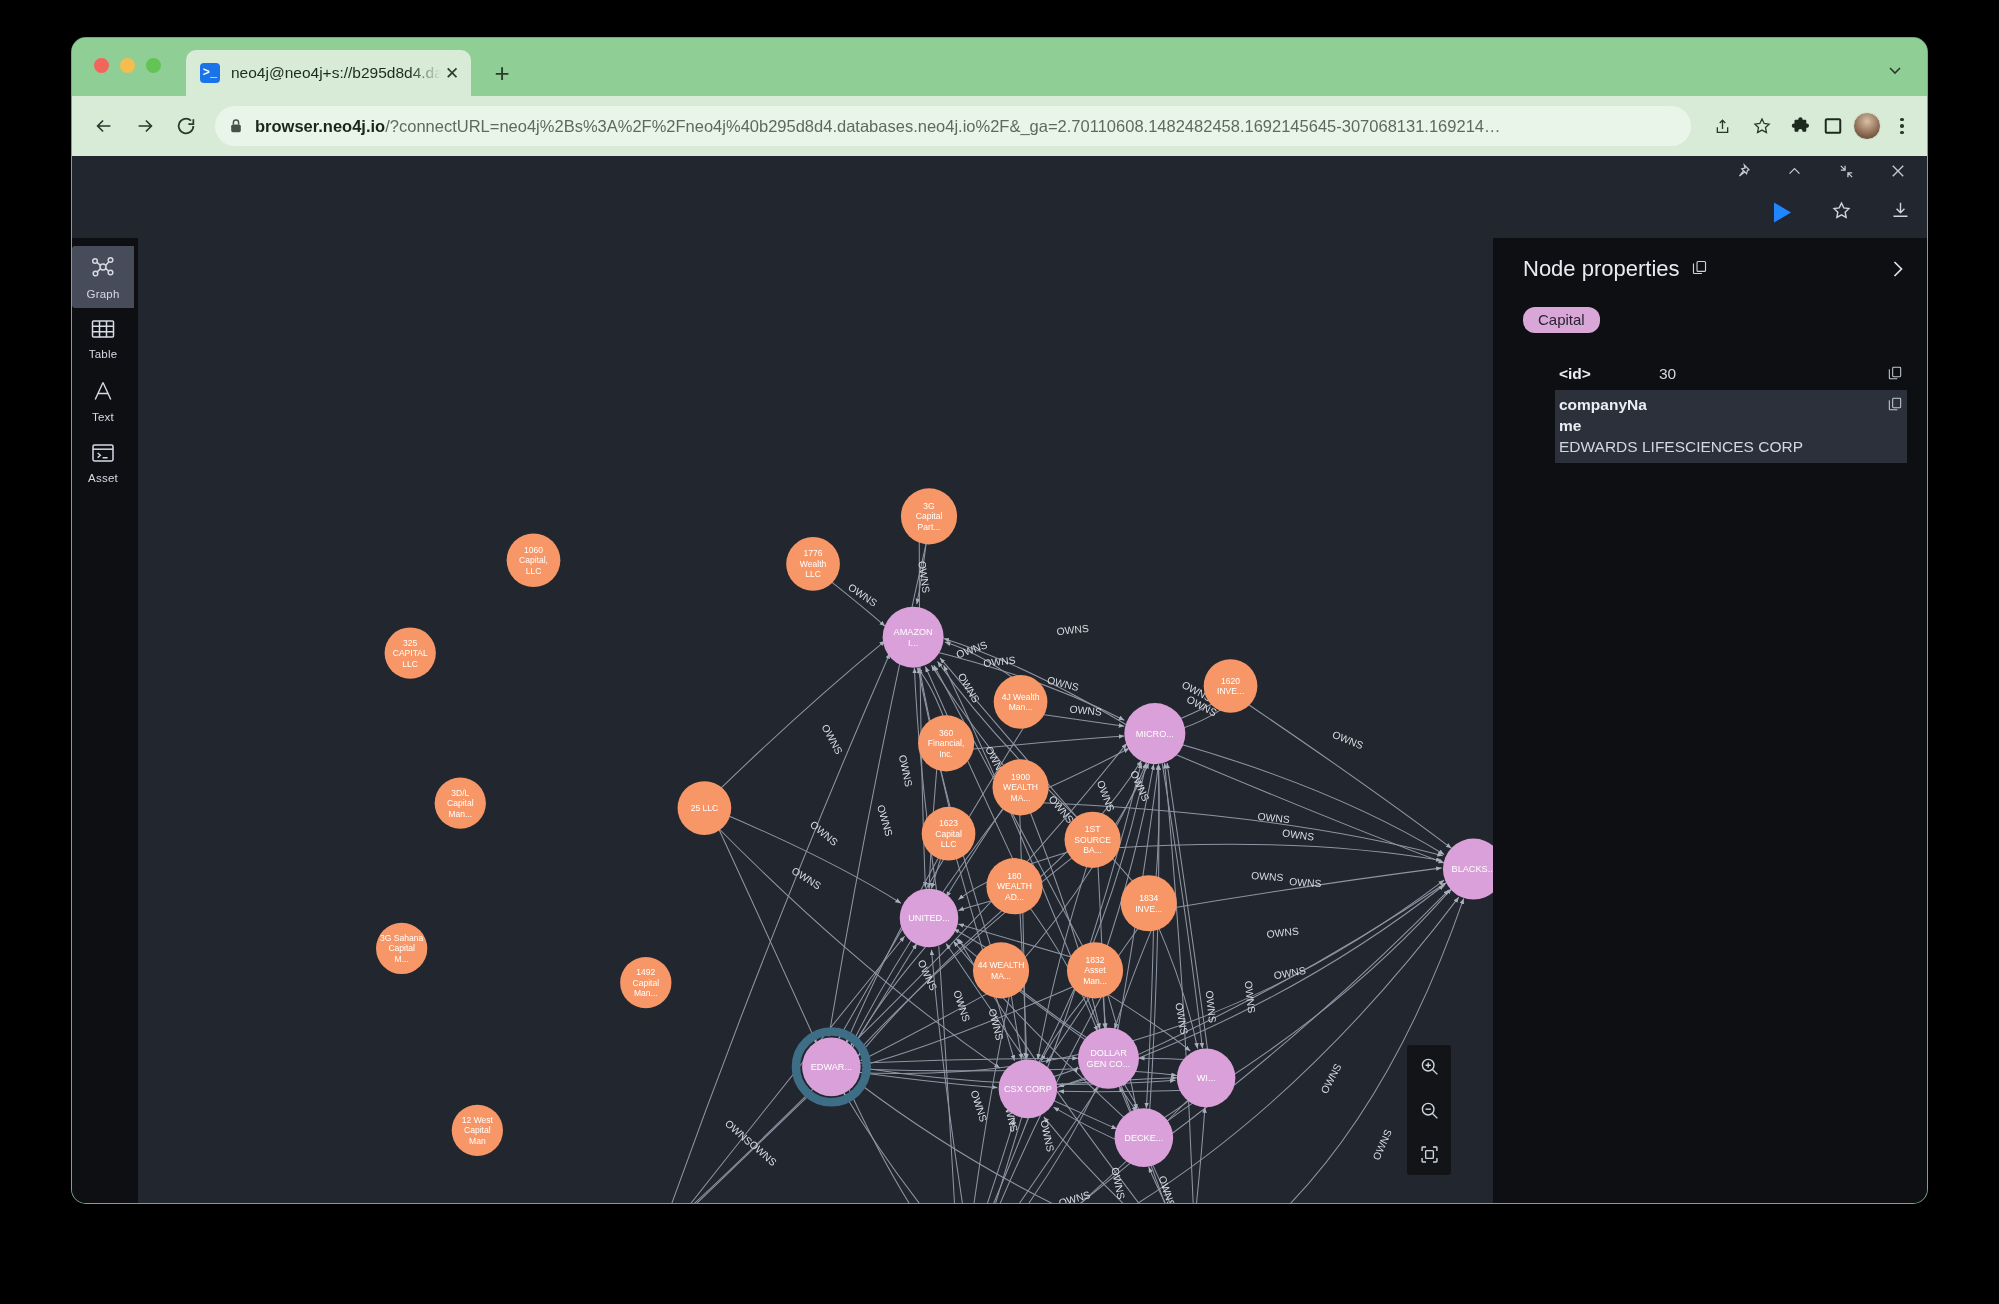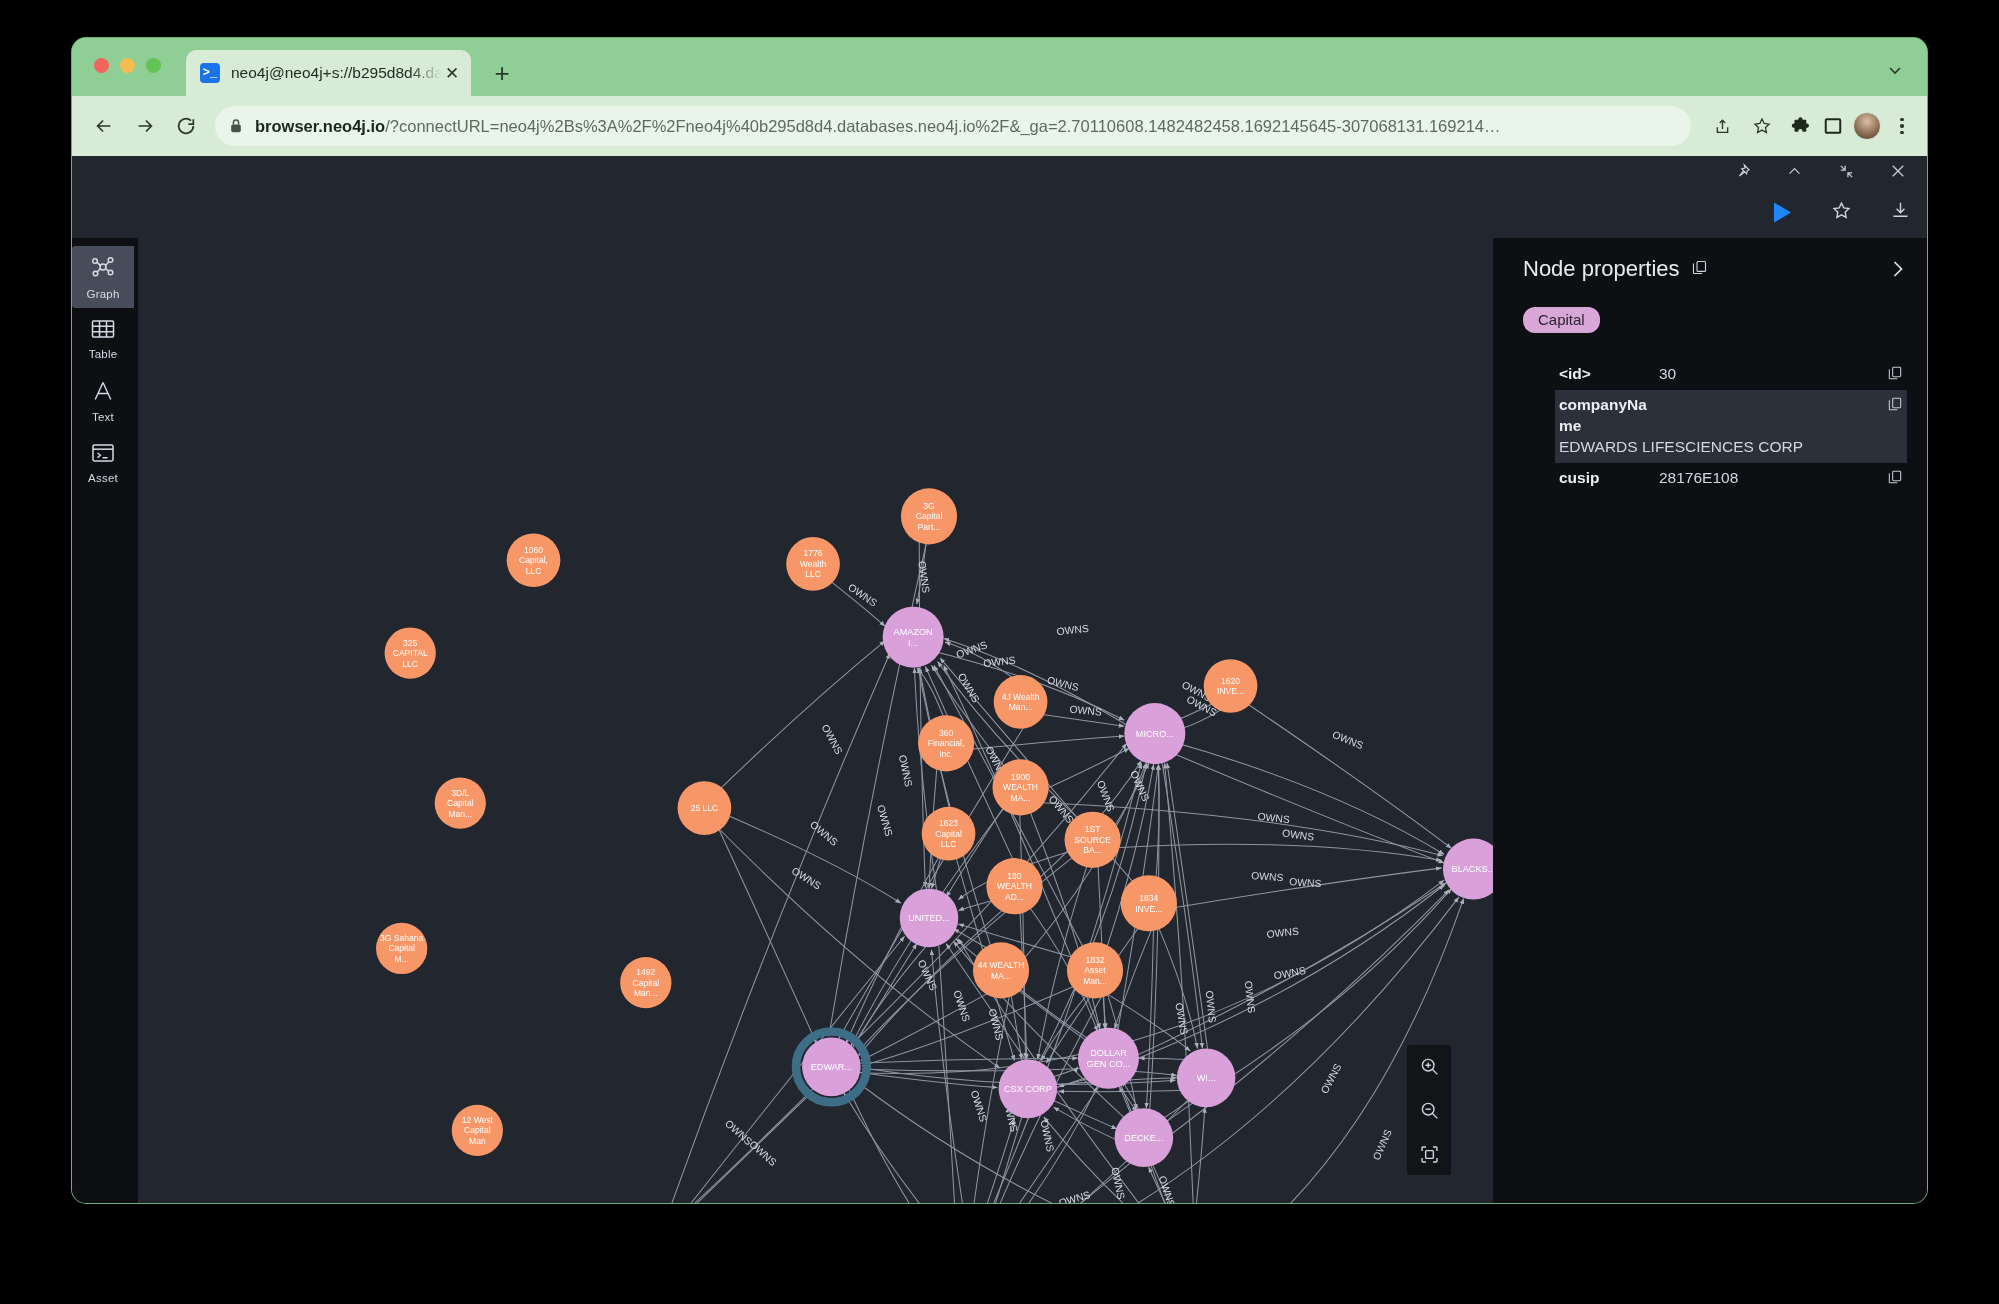--- a/index.html
+++ b/index.html
@@ -889,27 +889,19 @@
                   </svg></span>
               </div>
               <div class="prow sel">
                 <div class="pkey">companyName</div>
                 <div class="pval">EDWARDS LIFESCIENCES CORP</div>
                 <span class="copy"><svg width="16" height="16" viewBox="0 0 24 24" fill="none" stroke="#c3c7d1" stroke-width="1.6">
                     <rect x="8.5" y="3.5" width="12" height="14" rx="1.4"></rect>
                     <path d="M15.5 20.5h-11a1 1 0 0 1-1-1v-13"></path>
                   </svg></span>
               </div>
-              <div class="prow">
-                <div class="pkey">cusip</div>
-                <div class="pval">28176E108</div>
-                <span class="copy"><svg width="16" height="16" viewBox="0 0 24 24" fill="none" stroke="#c3c7d1" stroke-width="1.6">
-                    <rect x="8.5" y="3.5" width="12" height="14" rx="1.4"></rect>
-                    <path d="M15.5 20.5h-11a1 1 0 0 1-1-1v-13"></path>
-                  </svg></span>
-              </div>
             </div>
         </div>
 
       </div>
     </div>
   </div>
 </div>
 
 </body></html>

